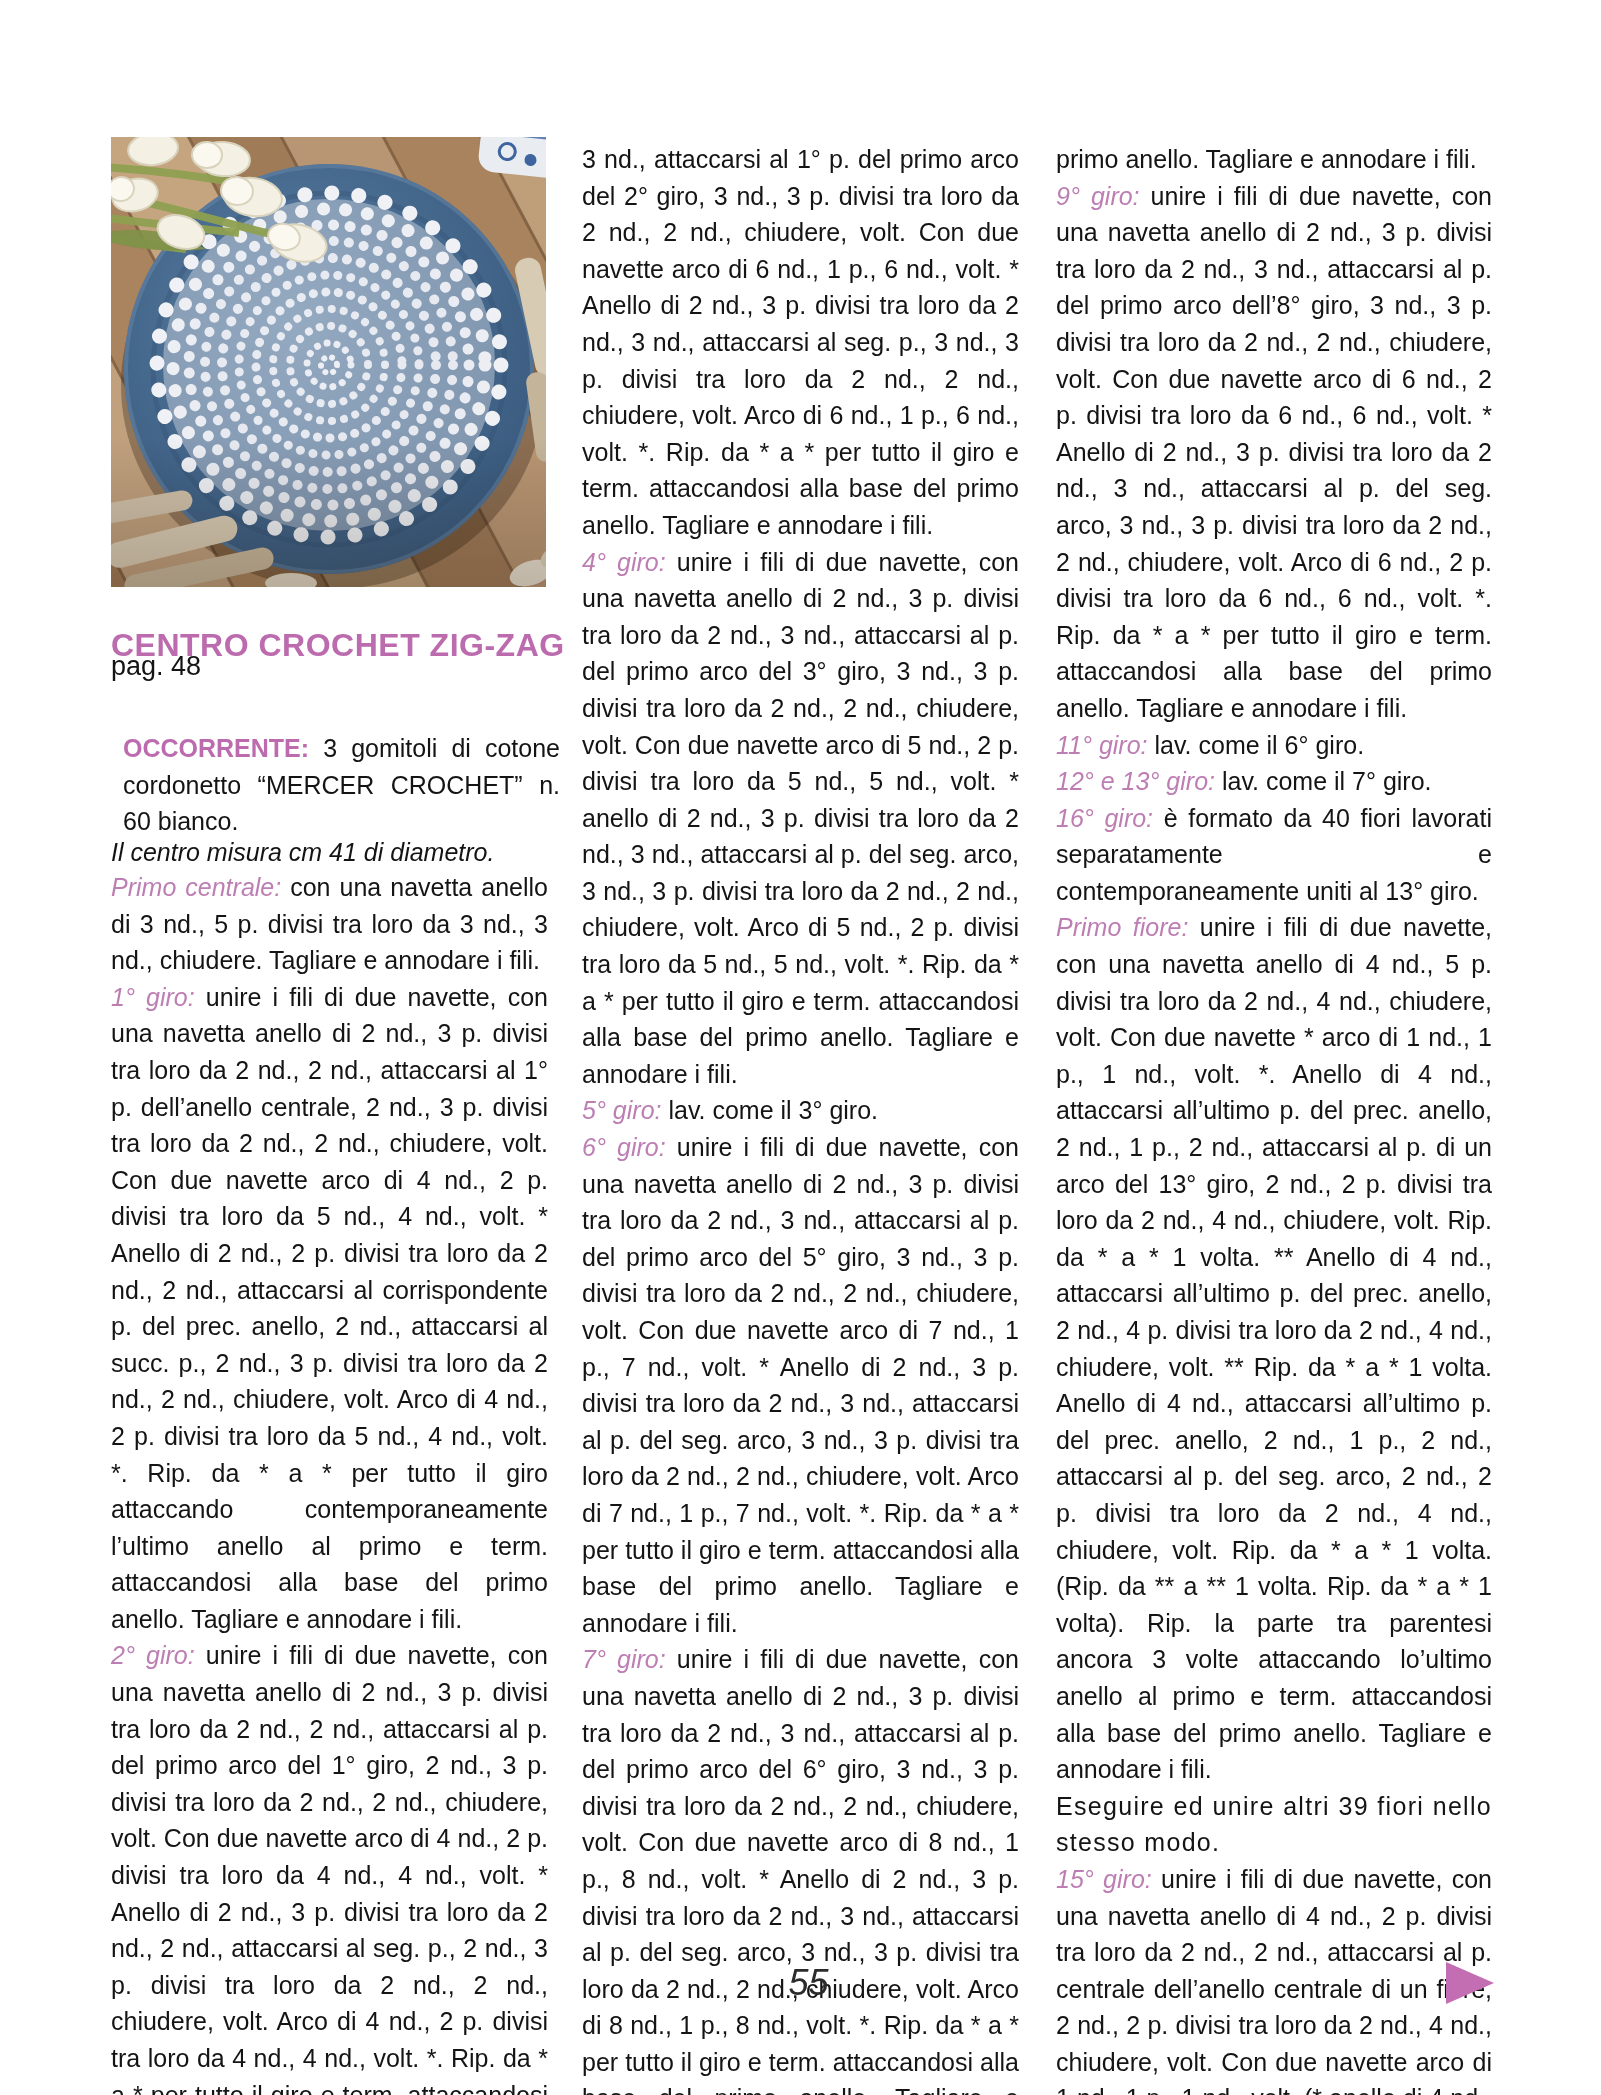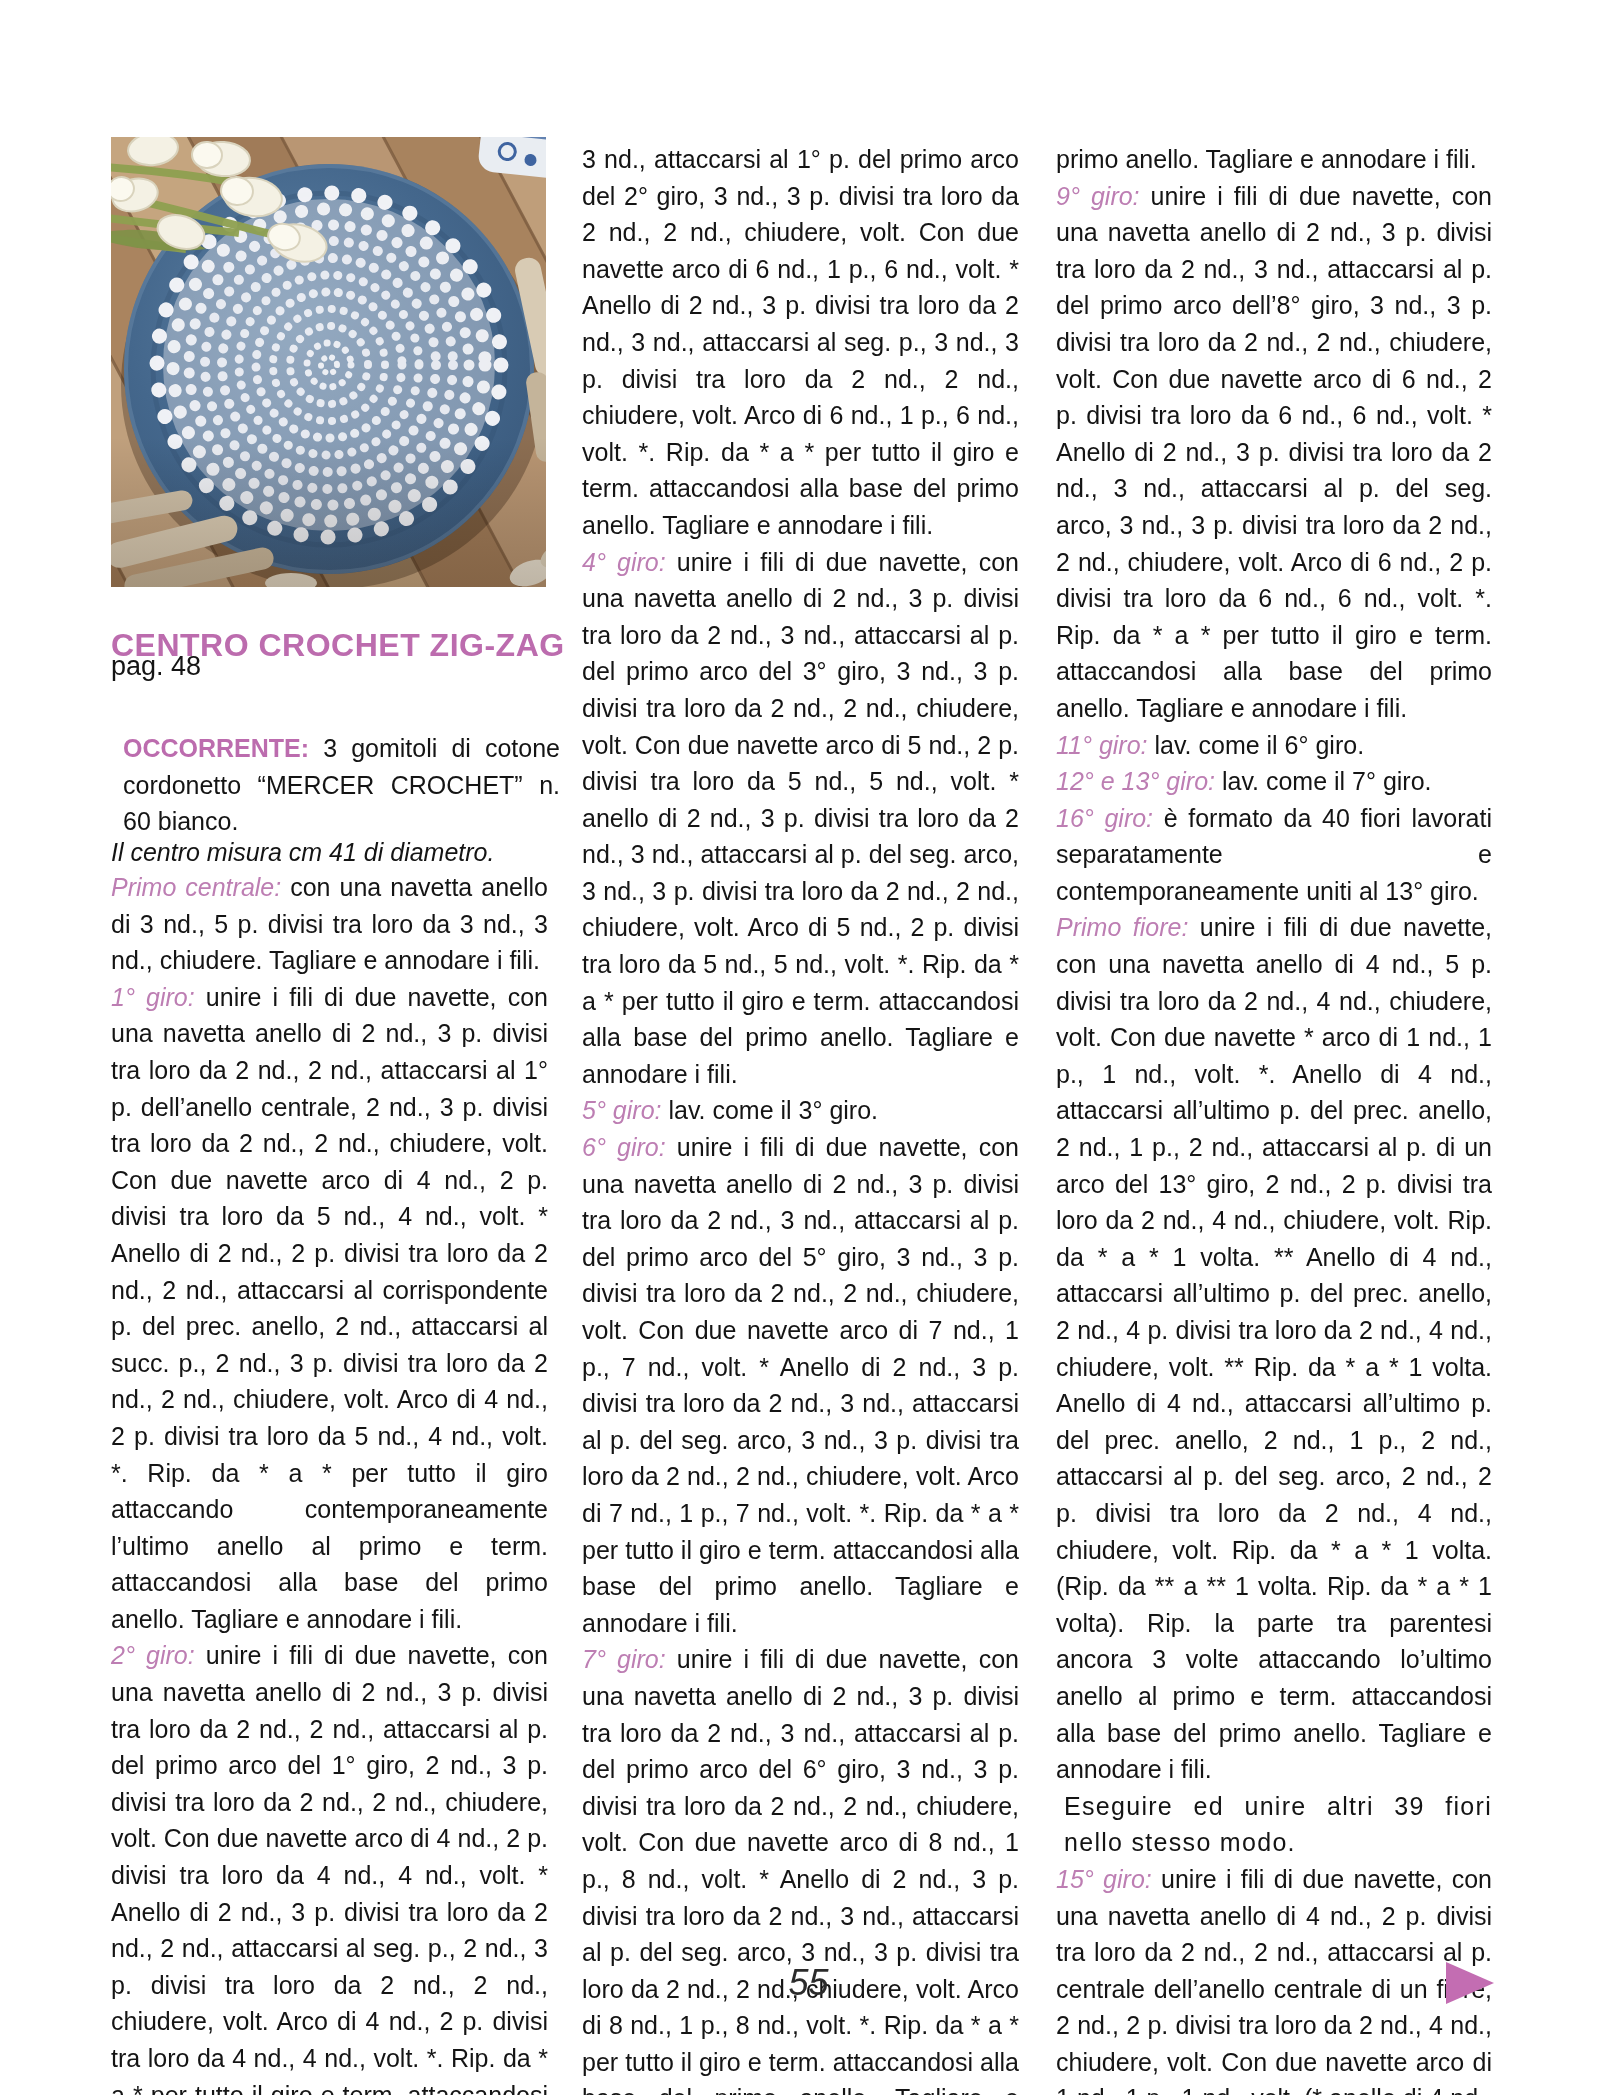--- a/index.html
+++ b/index.html
@@ -26,21 +26,21 @@
   }
   .col{
     position:absolute;width:437px;
     font-size:25px;line-height:36.6px;text-align:justify;
     hyphens:auto;-webkit-hyphens:auto;
   }
   #col1{left:111px;top:869px;}
   #col2{left:582px;top:141px;}
   #col3{left:1056px;top:141px;width:436px;}
   .para{margin:0;padding:0;}
-  .para.spaced{letter-spacing:1.3px;margin-left:8px;}
+  .para.spaced{letter-spacing:1.3px;}
   .giro-label{color:#bd7eb3;font-style:italic;}
   .page-number{
     position:absolute;left:8px;top:1962px;width:1601px;text-align:center;
     font-size:36px;font-style:italic;font-weight:300;color:#2b2b2b;
   }
   .next-arrow{
     position:absolute;left:1446px;top:1962px;width:0;height:0;
     border-top:21px solid transparent;border-bottom:21px solid transparent;
     border-left:48px solid #c36db2;
   }

